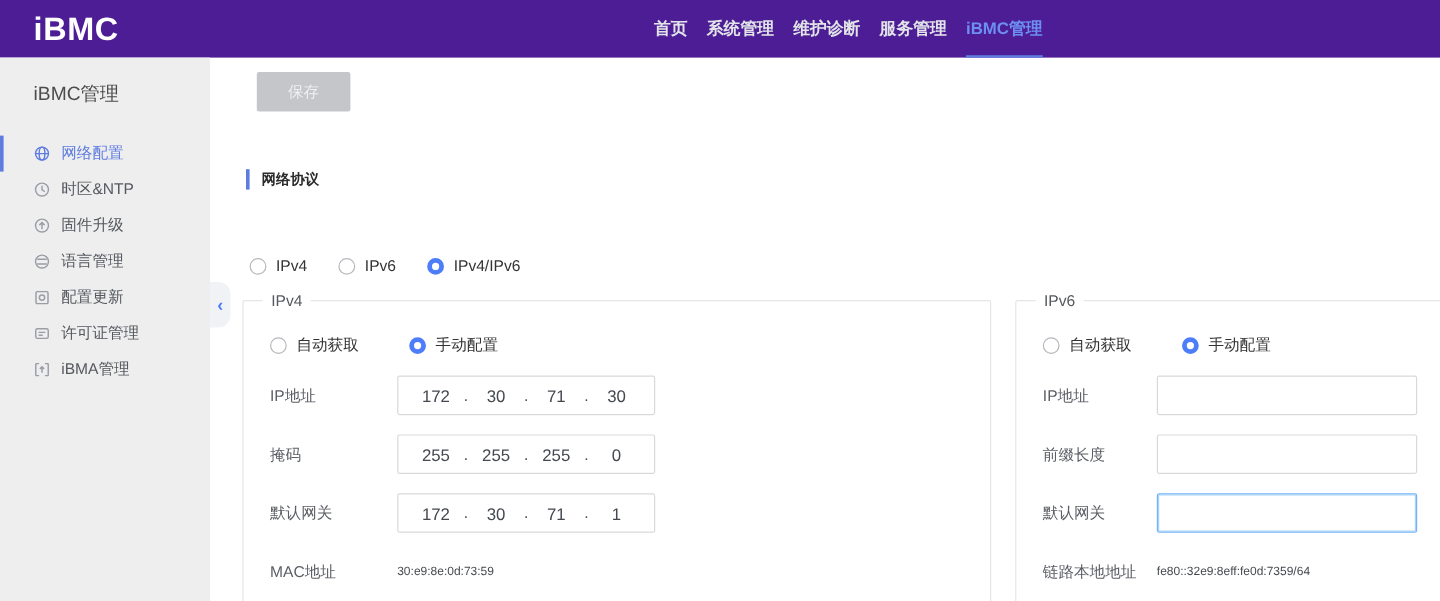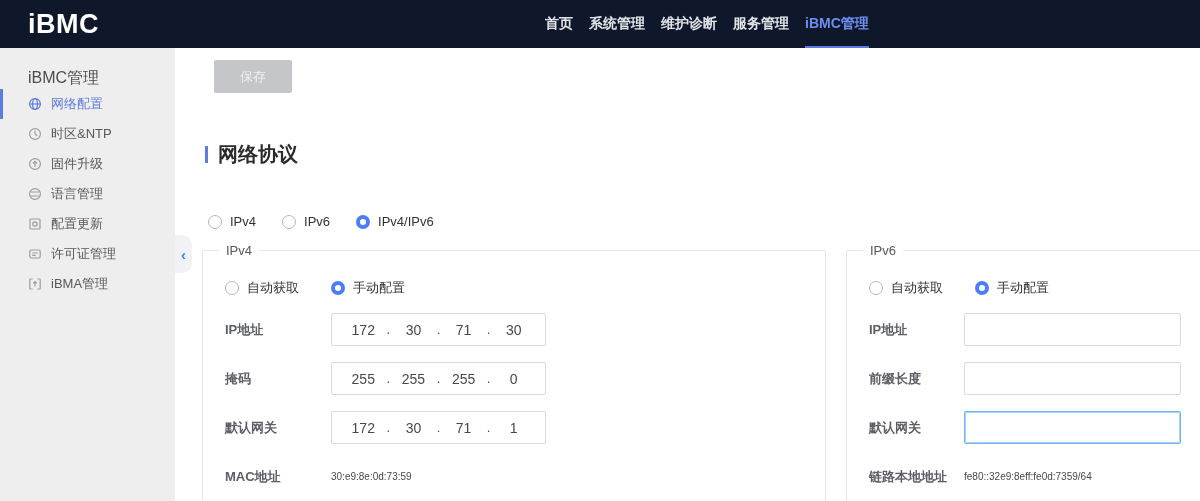--- a/index.html
+++ b/index.html
@@ -1,58 +1,58 @@
 <!DOCTYPE html>
 <html><head>
 <meta charset="utf-8">
 <style>
   * { margin:0; padding:0; box-sizing:border-box; }
   html,body { width:1200px; height:501px; }
   body { font-family:"Liberation Sans","DejaVu Sans",sans-serif; background:#fff; }
   #app { position:relative; width:1200px; height:501px; overflow:hidden; background:#fff; }
 
   
-  .topbar { position:absolute; left:0; top:0; width:1200px; height:48px; background:#0f172a; display:flex; align-items:stretch; }
+  .topbar { position:absolute; left:0; top:0; width:1200px; height:48px; background:#4c1d95; display:flex; align-items:stretch; }
   .logo { color:#fff; font-size:27px; font-weight:bold; line-height:48px; padding-left:28px; letter-spacing:.5px; }
   .topnav { position:absolute; left:545px; top:0; height:48px; display:flex; gap:16px; }
   .topnav-item { color:#e2e4e9; font-size:14px; font-weight:600; line-height:46px; height:48px; cursor:pointer; border-bottom:2px solid transparent; white-space:nowrap; }
   .topnav-item.active { color:#6d8ff2; border-bottom-color:#5e7ce0; }
 
   
   .sidebar { position:absolute; left:0; top:48px; width:175px; height:453px; background:#eeeeee; }
   .sidebar-title { font-size:16px; color:#4c4c4c; padding:20px 0 0 28px; }
-  .side-menu { }
+  .side-menu { margin-top:24px; }
   .side-item { position:relative; height:30px; display:flex; align-items:center; padding-left:28px; gap:9px; color:#55585e; font-size:13px; cursor:pointer; }
   .side-item .sicon { width:14px; height:14px; color:#9a9da5; display:inline-flex; }
   .side-item.active { color:#5e7ce0; }
   .side-item.active .sicon { color:#5e7ce0; }
   .side-item.active::before { content:""; position:absolute; left:0; top:0; width:3px; height:30px; background:#5e7ce0; }
   .collapse-tab { position:absolute; left:175px; top:235px; width:17px; height:38px; background:#f0f2f5; border-radius:0 10px 10px 0; display:flex; align-items:center; justify-content:center; cursor:pointer; }
   .collapse-tab .chev { color:#4b7dfa; font-size:15px; font-weight:bold; line-height:1; }
 
   
   .save-btn { position:absolute; left:214px; top:60px; width:78px; height:33px; background:#c4c6ca; color:#eef0f2; border:none; font-size:13px; border-radius:2px; cursor:not-allowed; }
   .section-header { position:absolute; left:205px; top:141px; display:flex; align-items:center; gap:10px; }
   .section-bar { width:3px; height:17px; background:#5e7ce0; }
-  .section-title { font-size:20px; font-weight:bold; color:#2b2b2b; }
+  .section-title { font-size:12px; font-weight:bold; color:#2b2b2b; }
 
   .radio { width:14px; height:14px; border-radius:50%; background:#fff; border:1px solid #b5b8bd; flex:0 0 auto; }
   .radio.checked { border:4px solid #4e7df9; }
   .radio-option { display:flex; align-items:center; gap:8px; cursor:pointer; color:#333; font-size:13px; }
 
   .protocol-radios { position:absolute; left:208px; top:214px; display:flex; gap:26px; }
 
   .groupbox { position:absolute; top:250px; height:265px; border:1px solid #e6e6e6; border-radius:2px; background:#fff; padding:28px 0 0 22px; }
   .groupbox.ipv4 { left:202px; width:624px; }
   .groupbox.ipv6 { left:846px; width:560px; }
   .legend { position:absolute; top:-8px; left:16px; background:#fff; padding:0 7px; font-size:13px; color:#55585e; }
-  .mode-row { display:flex; gap:32px; }
+  .mode-row { display:flex; gap:42px; }
   .form-row { display:flex; align-items:center; margin-top:16px; min-height:33px; }
   .form-row:first-of-type { margin-top:22px; }
-  .f-label { font-size:13px; color:#5b5e64; flex:0 0 auto;font-weight:bold; }
+  .f-label { font-size:13px; color:#5b5e64; flex:0 0 auto; }
   .ipv4 .f-label { width:106px; }
   .ipv6 .f-label { width:95px; }
 
   .ip-box { width:215px; height:33px; border:1px solid #d9d9d9; border-radius:2px; display:flex; align-items:center; background:#fff; padding:0 8px; }
   .ip-seg { flex:1; text-align:center; font-size:14px; color:#45494f; }
   .ip-dot { color:#45494f; font-size:13px; }
   .txt-input { width:217px; height:33px; border:1px solid #d9d9d9; border-radius:2px; font-size:14px; color:#45494f; padding:0 8px; background:#fff; outline:none; font-family:inherit; }
   .txt-input.focused { border:1px solid #73b3f7; box-shadow:0 0 0 1px #a9d3fb inset; }
   .plain-value { font-size:10px; color:#45494f; }
 </style>

